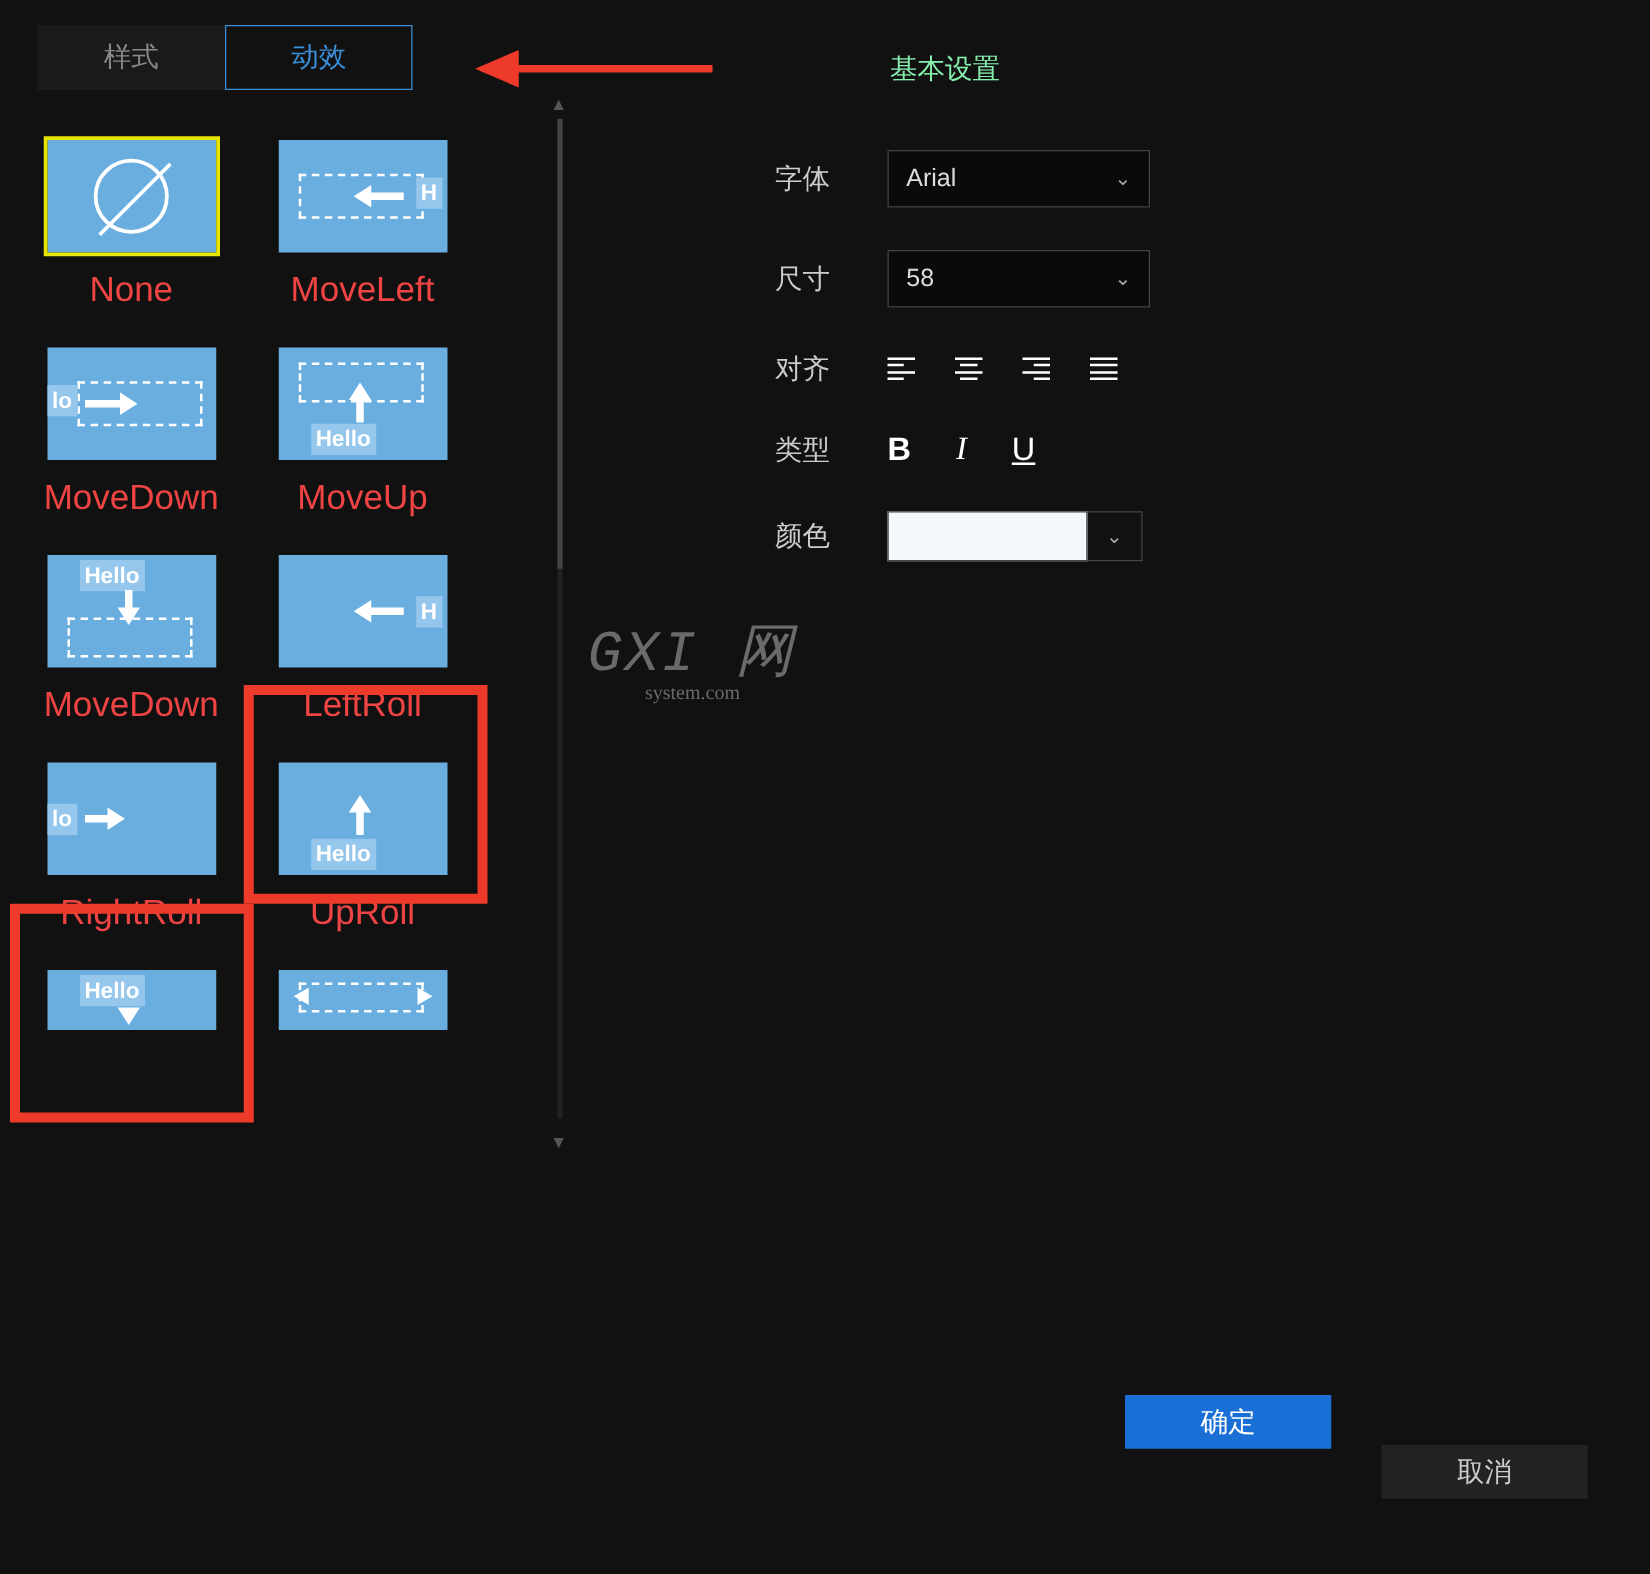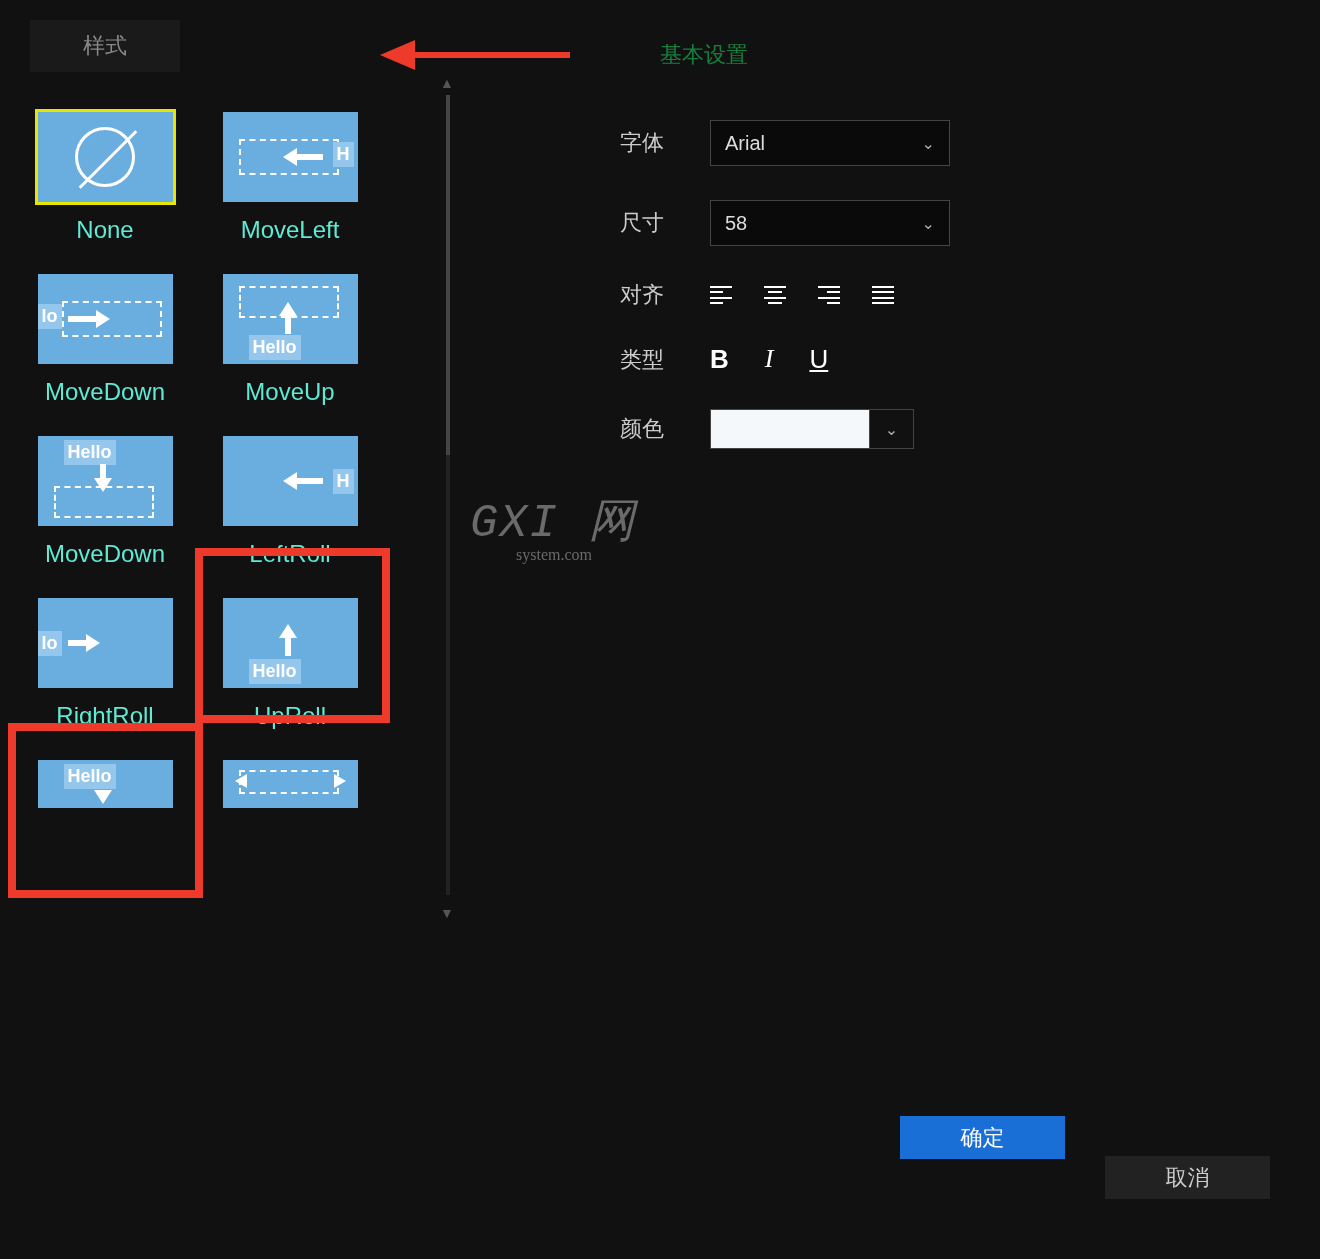--- a/index.html
+++ b/index.html
@@ -35,21 +35,21 @@
 }
 .cell { width: 150px; display: flex; flex-direction: column; align-items: center; }
 .thumb {
   width: 135px; height: 90px;
   background: #6aaee0;
   position: relative;
   display: flex; align-items: center; justify-content: center;
   cursor: pointer;
 }
 .thumb.selected { outline: 3px solid #e6e600; }
-.cell-label { margin-top: 14px; font-size: 24px; color: #5eead4; }
+.cell-label { margin-top: 14px; font-size: 28px; color: #ef4444; }
 
 .dashed-box { border: 2px dashed #fff; position: absolute; }
 .hello-box {
   position: absolute; background: #95c7ed; color: #fff;
   font-weight: bold; display: flex; align-items: center; justify-content: center;
   padding: 2px 4px;
 }
 .arrow-body { position: absolute; background: #fff; }
 
 
@@ -88,25 +88,25 @@
 .red-arrow-line { position: absolute; top: 12px; left: 30px; width: 160px; height: 6px; background: #ed3a2a; }
 .red-arrow-head {
   position: absolute; top: 0; left: 0;
   width: 0; height: 0;
   border-right: 35px solid #ed3a2a;
   border-top: 15px solid transparent;
   border-bottom: 15px solid transparent;
 }
 
 
-.settings-title { font-size: 22px; color: #15803d; margin-bottom: 50px; margin-left: 40px; }
+.settings-title { font-size: 22px; color: #86efac; margin-bottom: 50px; margin-left: 92px; }
 .row { display: flex; align-items: center; margin-bottom: 34px; }
 .row-label { width: 90px; font-size: 22px; color: #ccc; }
 .select {
-  width: 240px; height: 46px; background: #0a0a0a;
+  width: 210px; height: 46px; background: #0a0a0a;
   border: 1px solid #444; display: flex; align-items: center;
   justify-content: space-between; padding: 11px 14px; font-size: 20px;
   color: #ddd; cursor: pointer;
 }
 .chevron { font-size: 16px; color: #aaa; }
 .style-btns { display: flex; gap: 36px; }
 .style-btn { font-size: 26px; color: #fff; cursor: pointer; }
 .align-btns { display: flex; gap: 32px; }
 .align-ico { width: 22px; height: 18px; display: flex; flex-direction: column; justify-content: space-between; cursor: pointer; }
 .align-ico span { height: 2px; background: #fff; display: block; }
@@ -139,20 +139,21 @@
 .btn-primary { background: #1a6fd6; color: #fff; }
 .btn-secondary { background: #222; color: #ccc; margin-top: 40px; }
 </style>
 </head>
 <body>
 
 <div class="main">
   <div class="left-panel">
     <div class="tabs">
       <div class="tab">样式</div>
+      <div class="tab active">动效</div>
     </div>
 
     <div class="red-arrow">
       <div class="red-arrow-head"></div>
       <div class="red-arrow-line"></div>
     </div>
 
     <div class="grid">
 
       <div class="cell">

